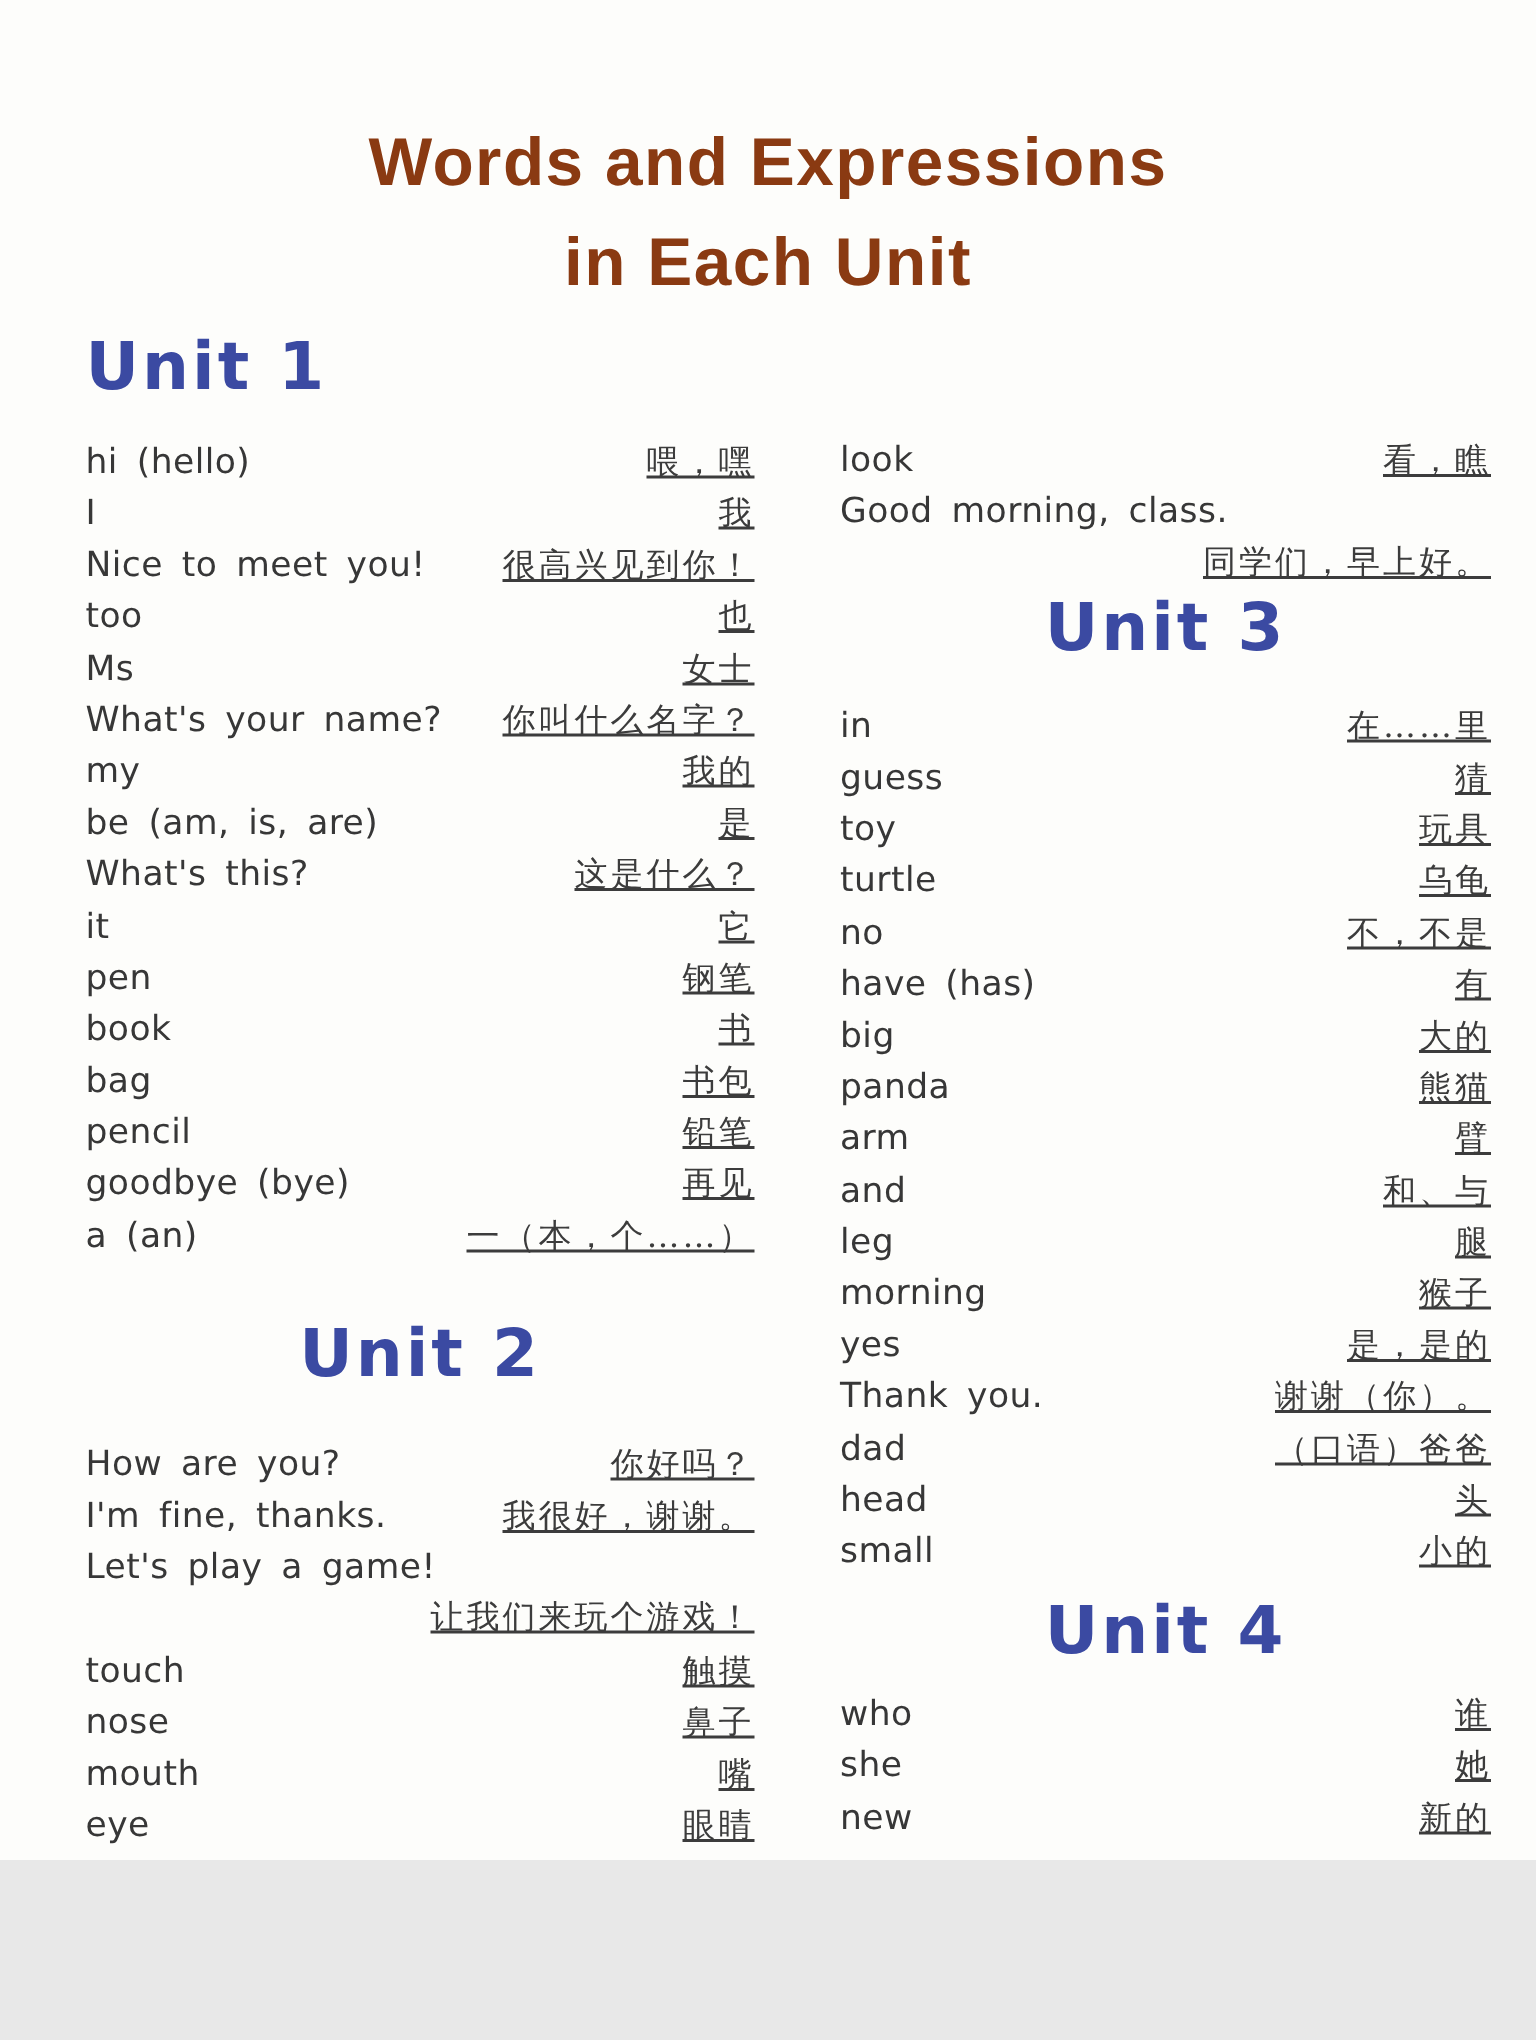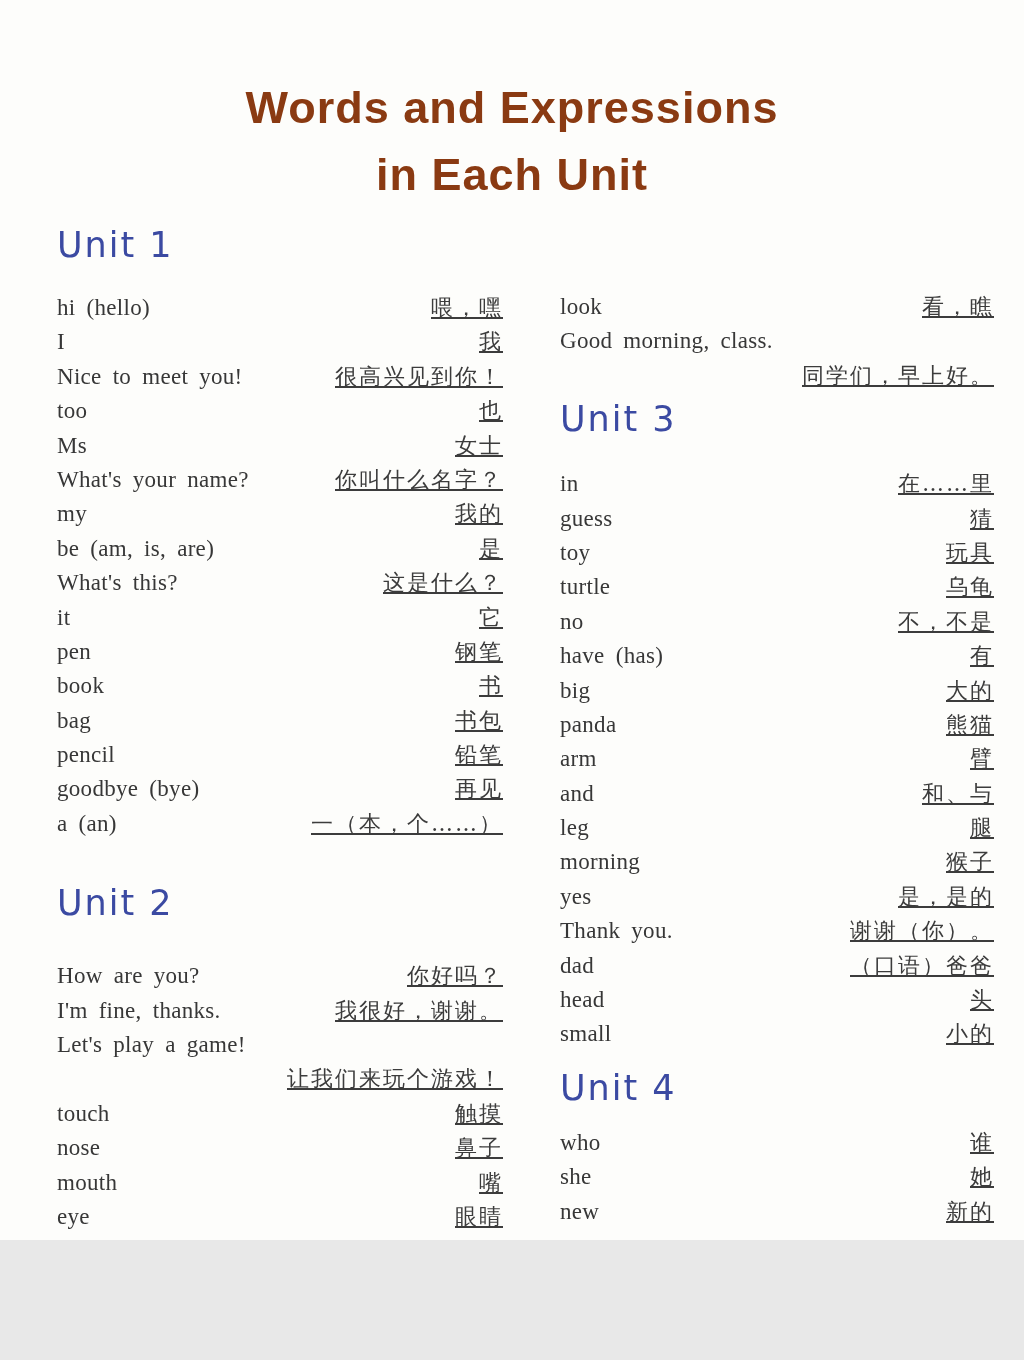--- a/index.html
+++ b/index.html
@@ -25,44 +25,43 @@
     font-size: 45px;
     line-height: 67px;
     letter-spacing: 1px;
   }
   .col { position: absolute; }
   .col-left  { left: 57px;  top: 225px; width: 446px; }
   .col-right { left: 560px; top: 290px; width: 434px; }
 
   .unit-heading {
     color: #3b4aa2;
-    font-size: 35px;
-    font-weight: normal;
+    font-size: 44px;
+    font-weight: bold;
     letter-spacing: 2px;
     line-height: 40px;
     margin: 0 0 26px 0;
   }
-  .section + .section .unit-heading { margin-top: 42px; margin-bottom: 36px; }
+  .section + .section .unit-heading { margin-top: 42px; margin-bottom: 36px; text-align: center; }
   .col-right .section:nth-child(2) .unit-heading { margin-top: 6px; margin-bottom: 28px; }
   .col-right .section:nth-child(3) .unit-heading { margin-top: 16px; margin-bottom: 18px; }
 
   .row {
     display: flex;
     justify-content: space-between;
     align-items: baseline;
     height: 34.4px;
     line-height: 34.4px;
     white-space: nowrap;
   }
   .en {
     font-size: 23px;
     color: #373737;
     word-spacing: 5px;
     letter-spacing: 0.3px;
-    font-family: Liberation Serif, serif;
   }
   .zh {
     font-size: 22px;
     color: #3c3c3c;
     font-family: "DejaVu Serif", "Liberation Serif", serif;
     letter-spacing: 2px;
     text-decoration: underline;
   }
   .zh-line { width: 100%; text-align: right; }
 

